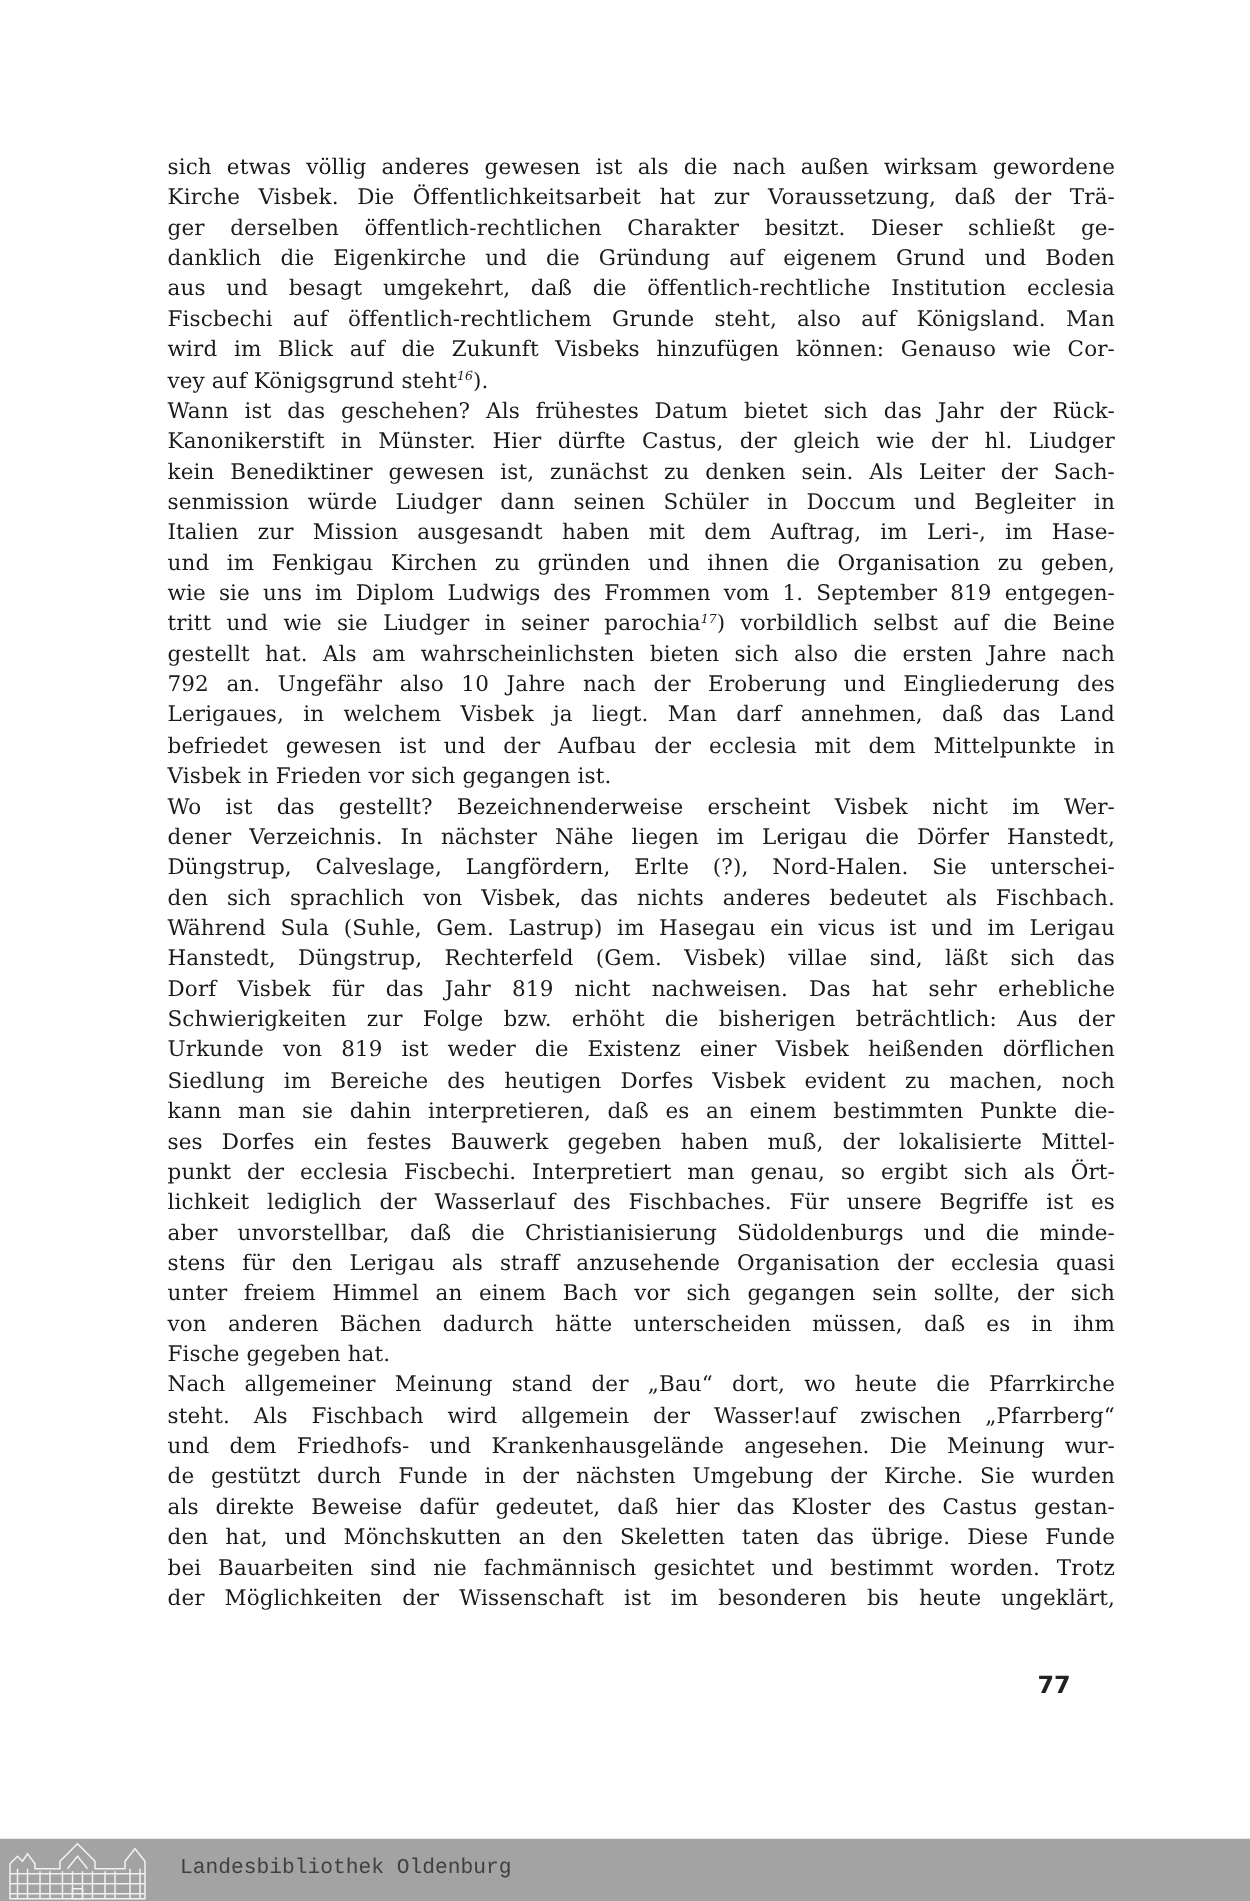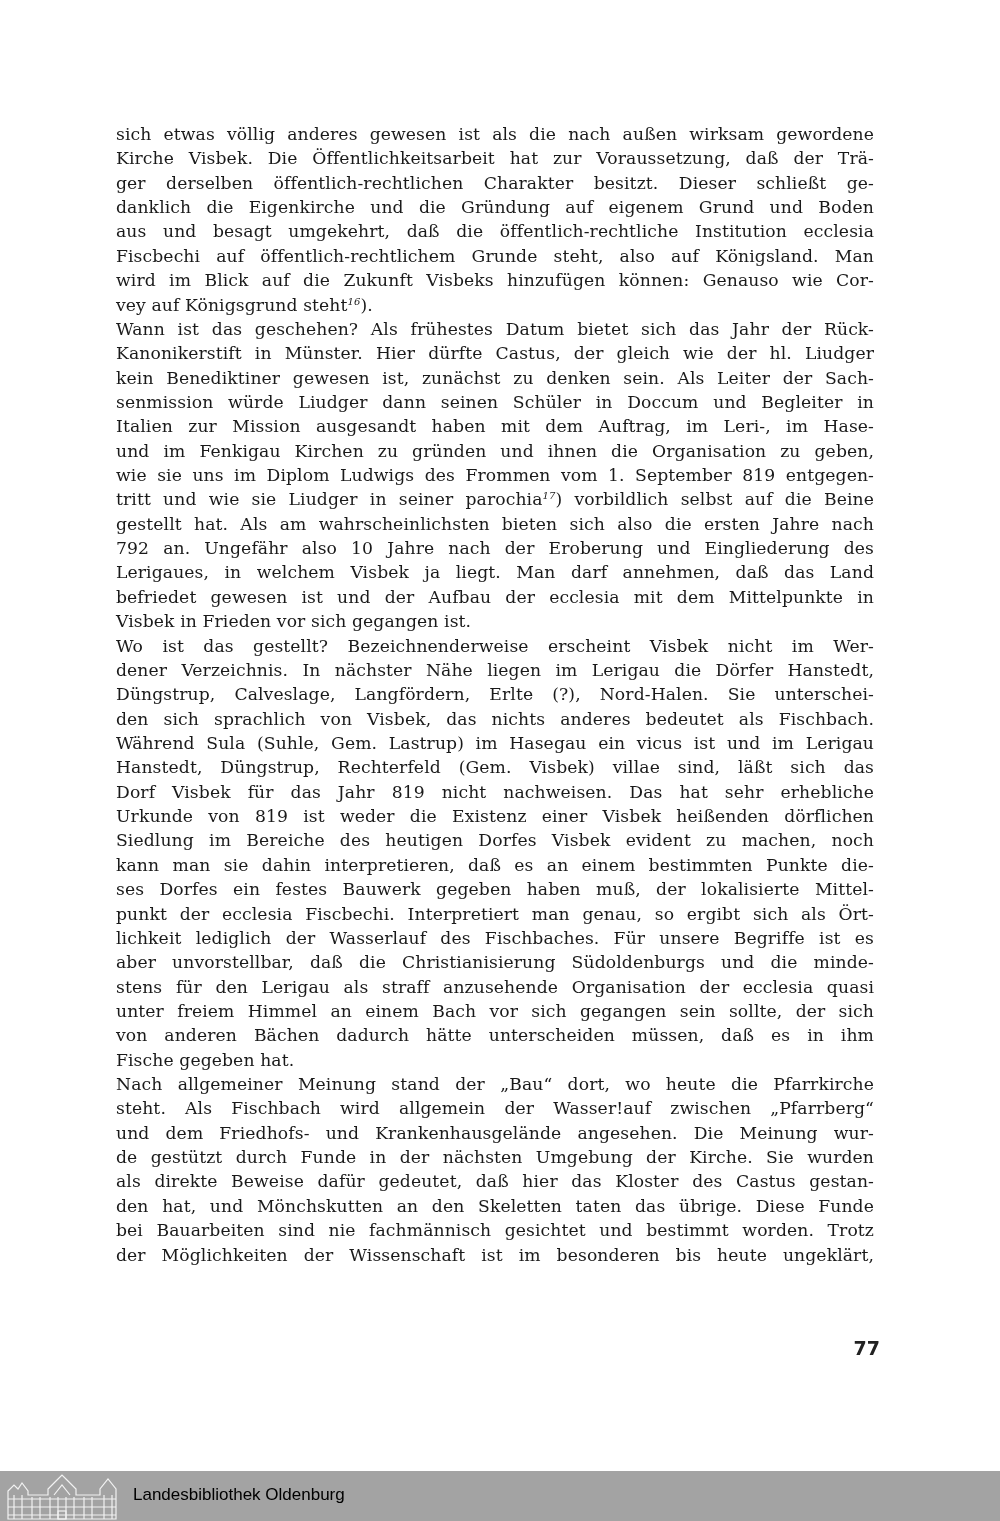--- a/index.html
+++ b/index.html
@@ -2,44 +2,44 @@
 <html><head>
 <meta charset="utf-8">
 <style>
   html, body { margin: 0; padding: 0; }
   body {
     width: 1000px; height: 1521px; background: #ffffff; position: relative; overflow: hidden;
     font-family: "DejaVu Serif", "Liberation Serif", serif;
     color: #1a1a1a;
   }
   .page-text {
-    position: absolute; left: 116px; top: 122px; width: 758px;
+    position: absolute; left: 134px; top: 122px; width: 758px;
   }
   .line {
     display: block;
     height: 24.36px; line-height: 24.36px;
     font-size: 17.2px;
     white-space: nowrap;
     text-align: justify;
     text-align-last: justify;
     letter-spacing: 0.1px;
   }
   .line.last { text-align-last: left; }
   sup { font-size: 10px; line-height: 0; vertical-align: 6px; font-style: italic; }
   .page-number {
-    position: absolute; left: 830px; top: 1337px; width: 50px; text-align: right;
+    position: absolute; left: 830px; top: 1337px; width: 50px; 
     font-size: 19px; font-weight: bold; font-family: "DejaVu Sans", sans-serif; color: #222;
   }
   .footer {
     position: absolute; left: 0; top: 1471px; width: 1000px; height: 50px; background: #a3a3a3;
   }
   .footer-logo { position: absolute; left: 4px; top: 0; width: 120px; height: 50px; }
   .footer-label {
-    position: absolute; left: 133px; top: 14px;
-    font-family: Liberation Sans, sans-serif; font-size: 17px; color: #000000;
+    position: absolute; left: 144px; top: 14px;
+    font-family: Liberation Mono, monospace; font-size: 17px; color: #404040;
   }
 </style>
 </head>
 <body>
 
 <div class="page-text" id="page-text">
     <span class="line"><span>sich etwas völlig anderes gewesen ist als die nach außen wirksam gewordene</span></span>
     <span class="line"><span>Kirche Visbek. Die Öffentlichkeitsarbeit hat zur Voraussetzung, daß der Trä-</span></span>
     <span class="line"><span>ger derselben öffentlich-rechtlichen Charakter besitzt. Dieser schließt ge-</span></span>
     <span class="line"><span>danklich die Eigenkirche und die Gründung auf eigenem Grund und Boden</span></span>
@@ -60,20 +60,21 @@
     <span class="line"><span>Lerigaues, in welchem Visbek ja liegt. Man darf annehmen, daß das Land</span></span>
     <span class="line"><span>befriedet gewesen ist und der Aufbau der ecclesia mit dem Mittelpunkte in</span></span>
     <span class="line last"><span>Visbek in Frieden vor sich gegangen ist.</span></span>
     <span class="line"><span>Wo ist das gestellt? Bezeichnenderweise erscheint Visbek nicht im Wer-</span></span>
     <span class="line"><span>dener Verzeichnis. In nächster Nähe liegen im Lerigau die Dörfer Hanstedt,</span></span>
     <span class="line"><span>Düngstrup, Calveslage, Langfördern, Erlte (?), Nord-Halen. Sie unterschei-</span></span>
     <span class="line"><span>den sich sprachlich von Visbek, das nichts anderes bedeutet als Fischbach.</span></span>
     <span class="line"><span>Während Sula (Suhle, Gem. Lastrup) im Hasegau ein vicus ist und im Lerigau</span></span>
     <span class="line"><span>Hanstedt, Düngstrup, Rechterfeld (Gem. Visbek) villae sind, läßt sich das</span></span>
     <span class="line"><span>Dorf Visbek für das Jahr 819 nicht nachweisen. Das hat sehr erhebliche</span></span>
+    <span class="line"><span>Schwierigkeiten zur Folge bzw. erhöht die bisherigen beträchtlich: Aus der</span></span>
     <span class="line"><span>Urkunde von 819 ist weder die Existenz einer Visbek heißenden dörflichen</span></span>
     <span class="line"><span>Siedlung im Bereiche des heutigen Dorfes Visbek evident zu machen, noch</span></span>
     <span class="line"><span>kann man sie dahin interpretieren, daß es an einem bestimmten Punkte die-</span></span>
     <span class="line"><span>ses Dorfes ein festes Bauwerk gegeben haben muß, der lokalisierte Mittel-</span></span>
     <span class="line"><span>punkt der ecclesia Fiscbechi. Interpretiert man genau, so ergibt sich als Ört-</span></span>
     <span class="line"><span>lichkeit lediglich der Wasserlauf des Fischbaches. Für unsere Begriffe ist es</span></span>
     <span class="line"><span>aber unvorstellbar, daß die Christianisierung Südoldenburgs und die minde-</span></span>
     <span class="line"><span>stens für den Lerigau als straff anzusehende Organisation der ecclesia quasi</span></span>
     <span class="line"><span>unter freiem Himmel an einem Bach vor sich gegangen sein sollte, der sich</span></span>
     <span class="line"><span>von anderen Bächen dadurch hätte unterscheiden müssen, daß es in ihm</span></span>

